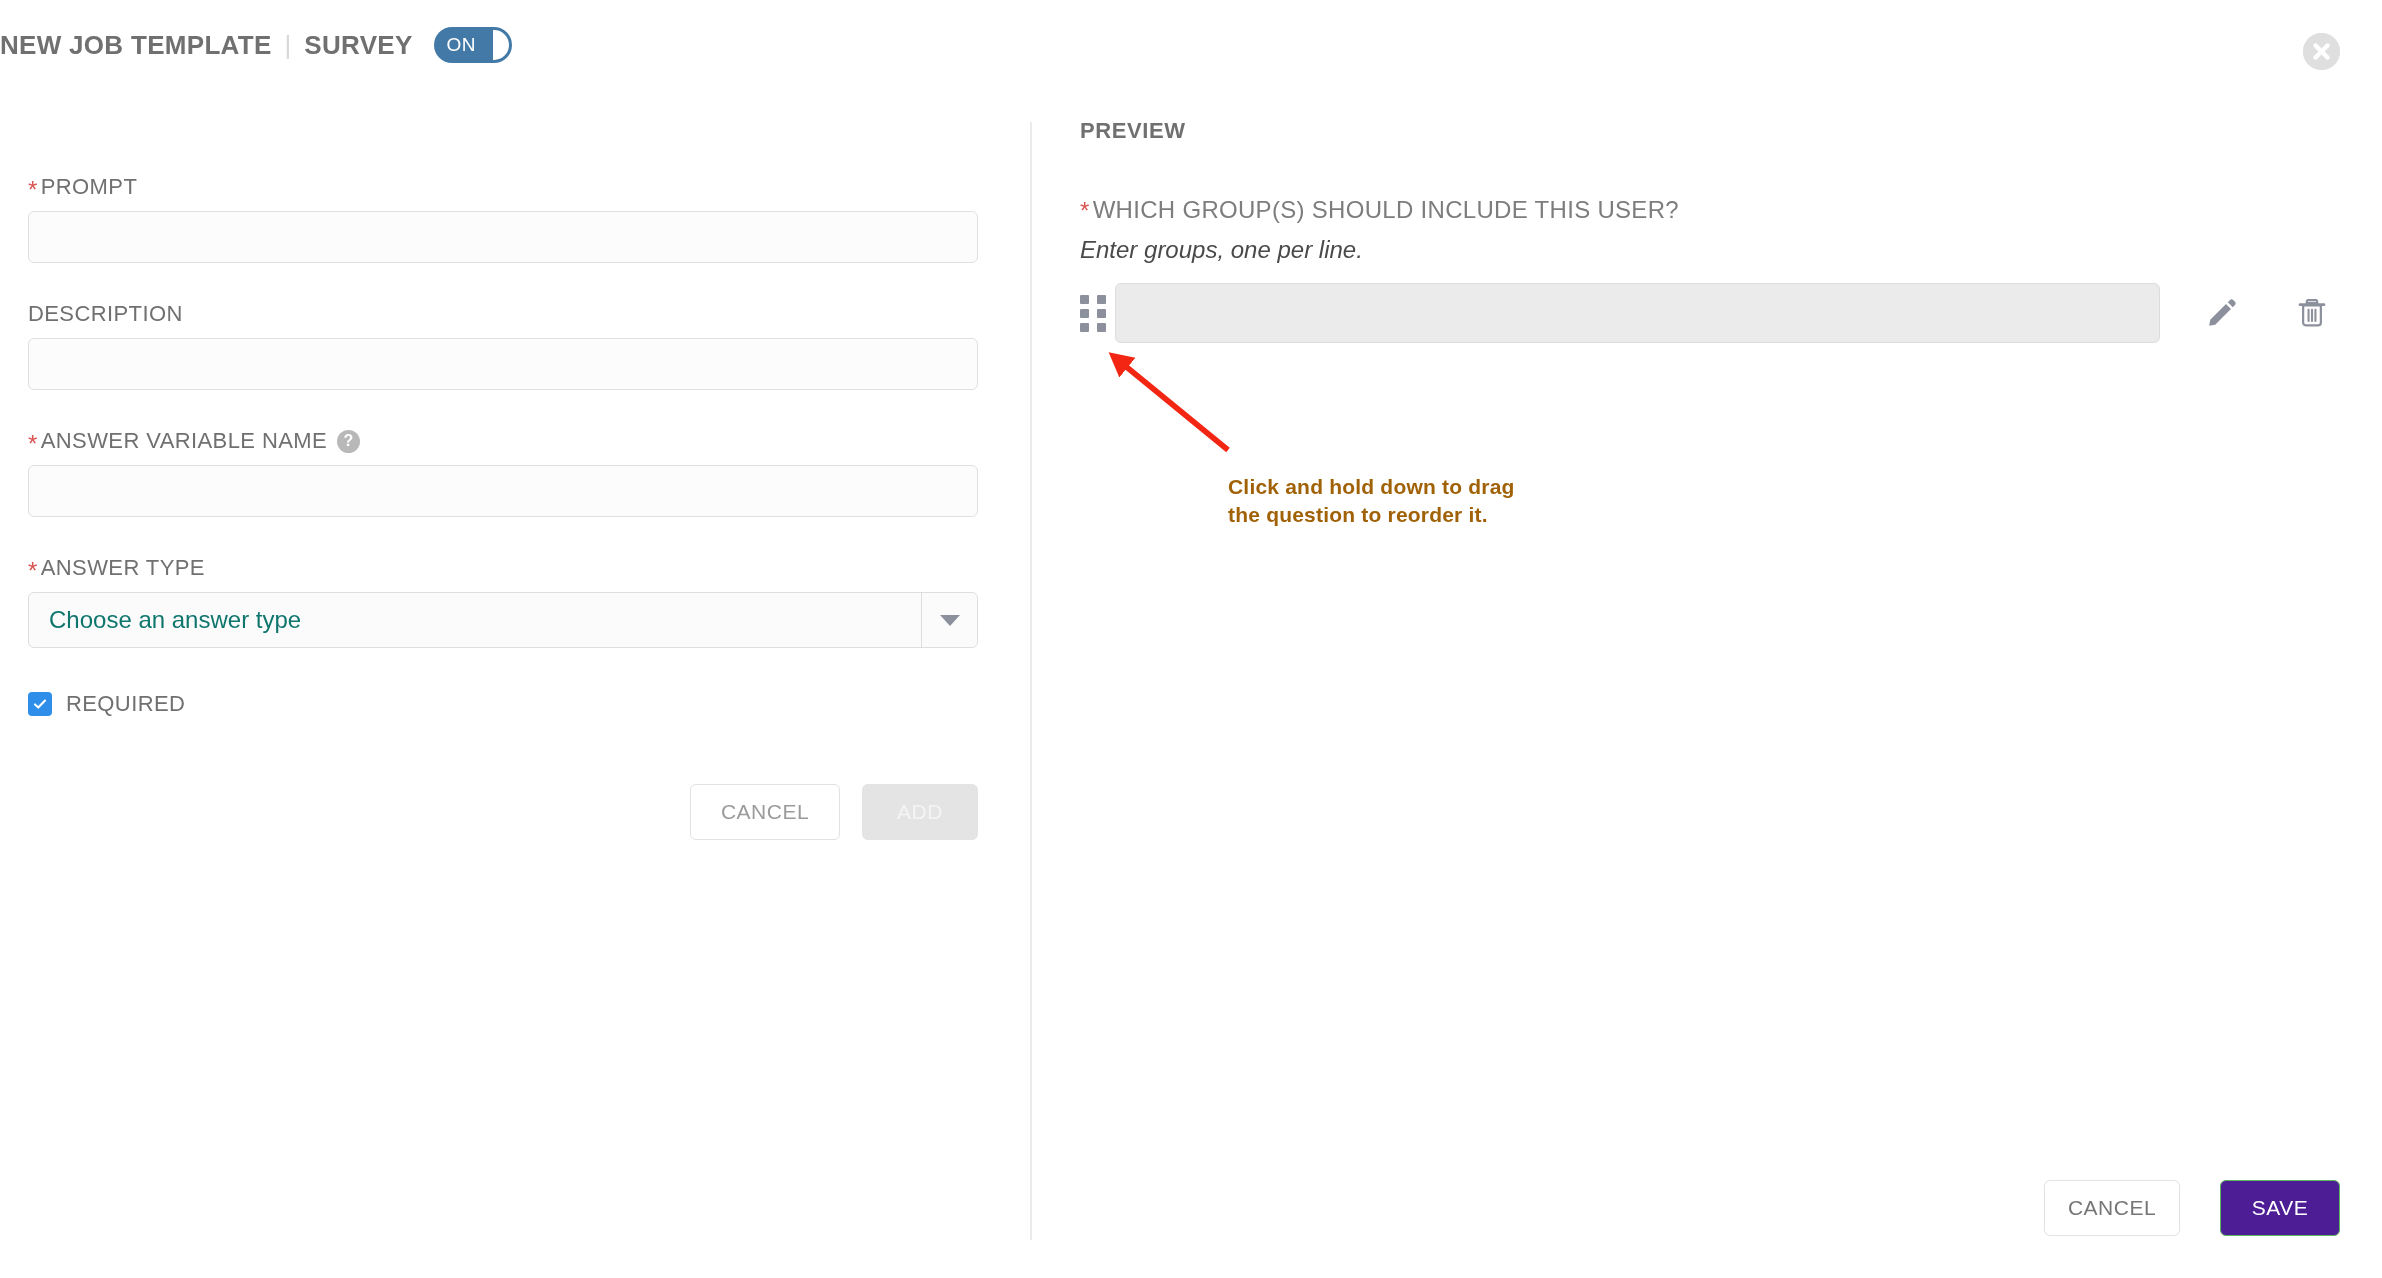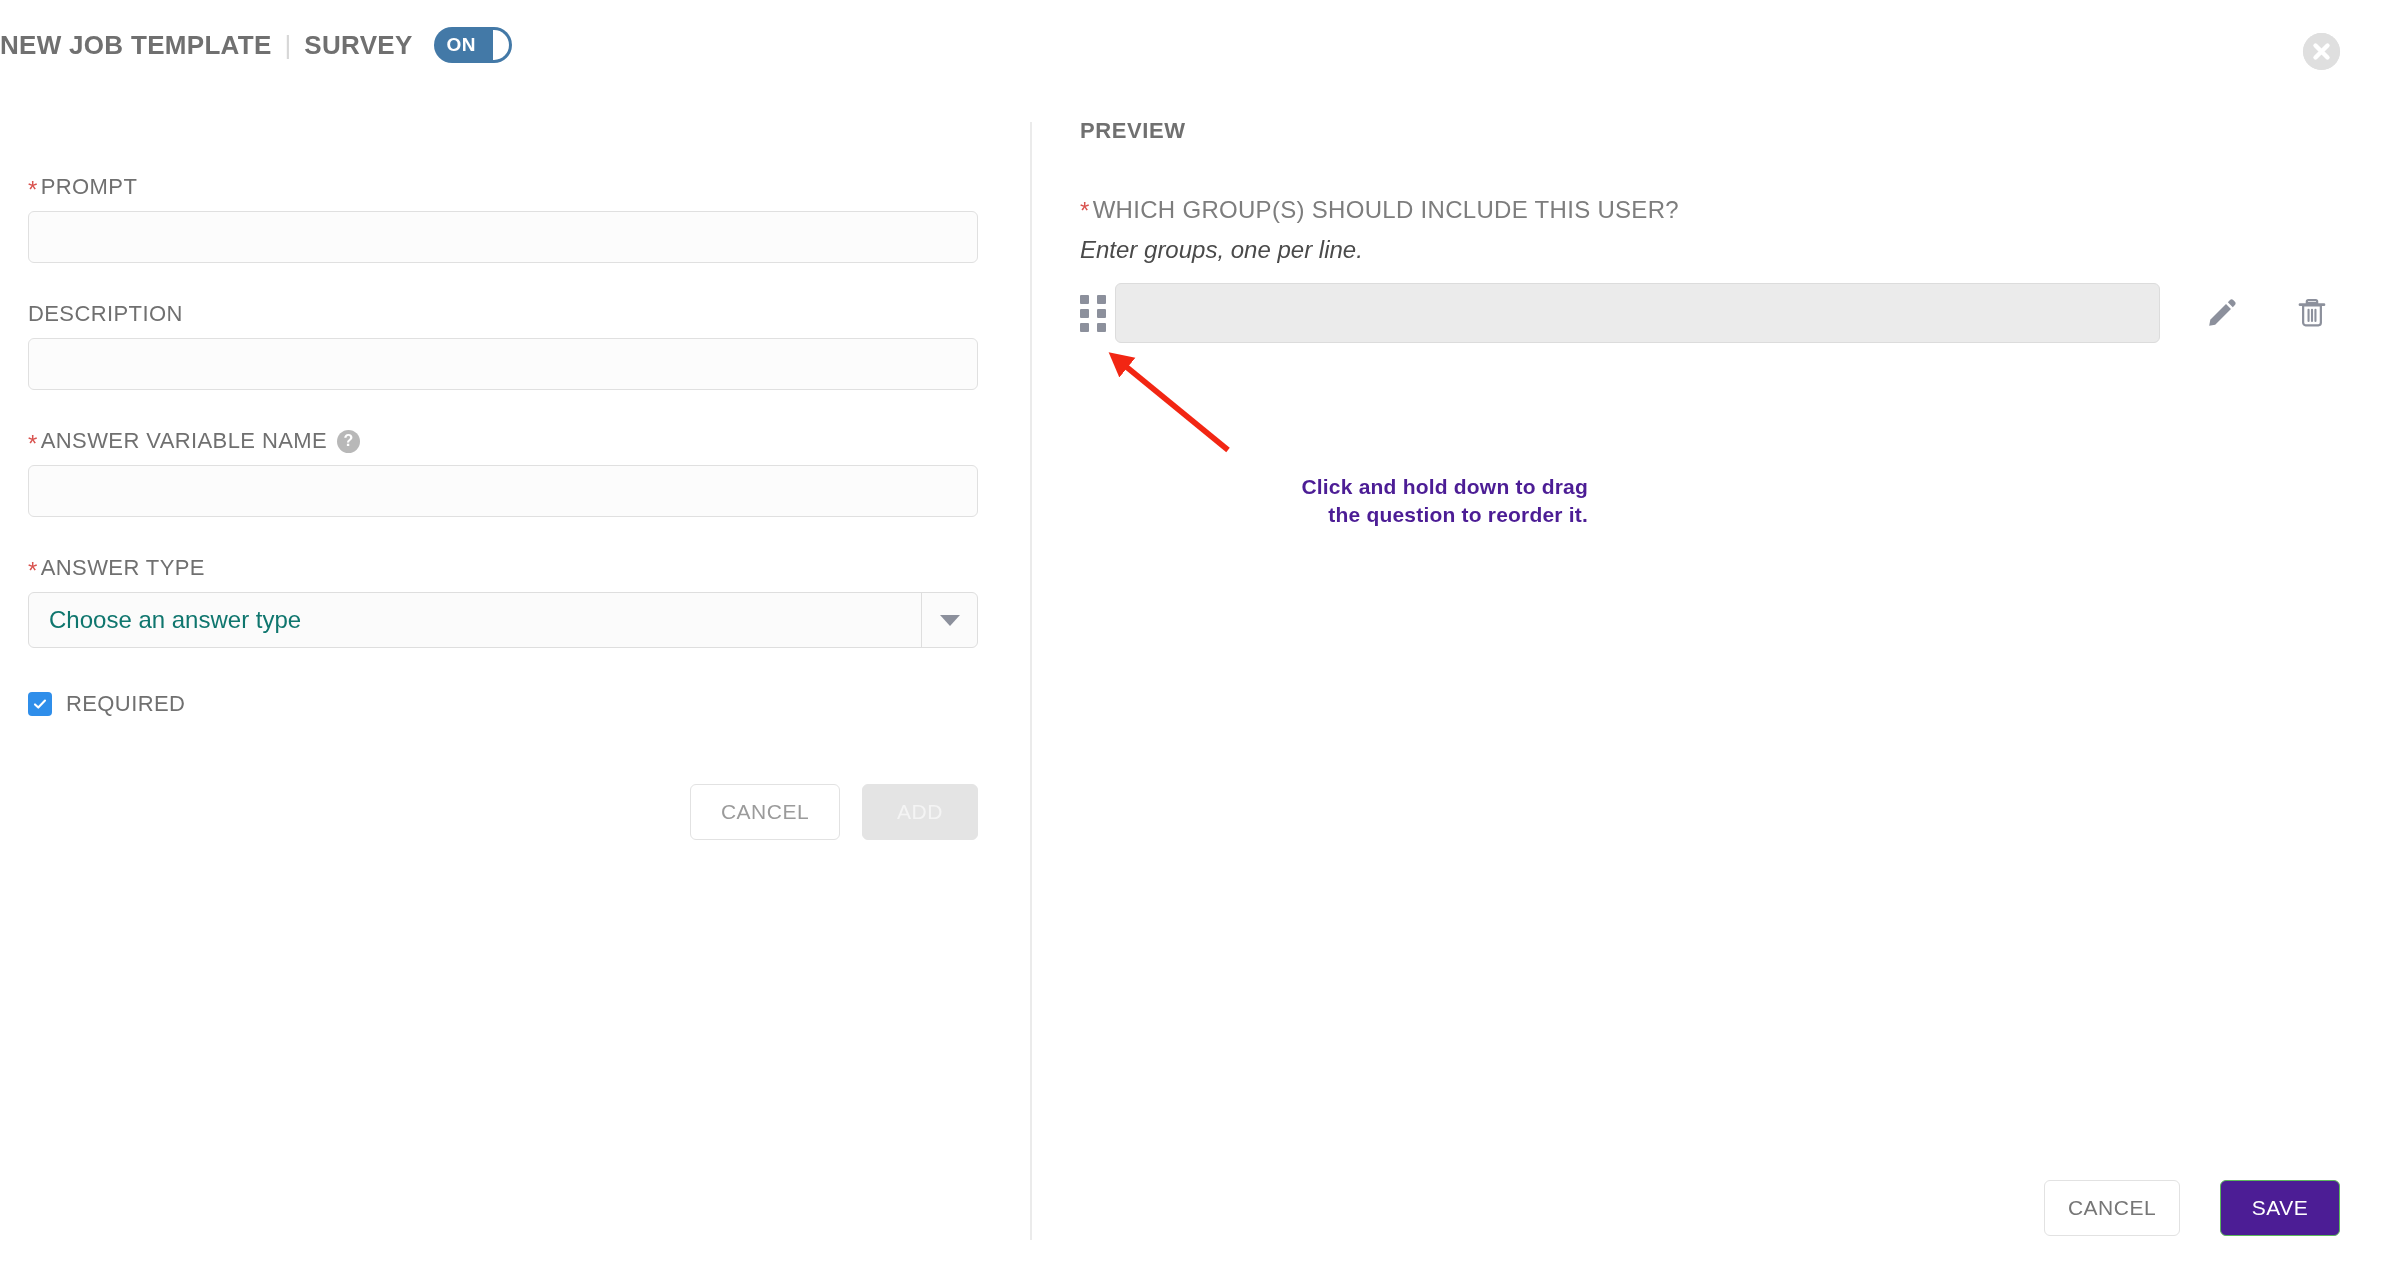--- a/index.html
+++ b/index.html
@@ -54,21 +54,21 @@
     border-radius: 18px;
     background: #4379a7;
     position: relative;
     display: flex;
     align-items: center;
     cursor: pointer;
   }
   .toggle-label {
     color: #ffffff;
     font-size: 19px;
-    font-weight: bold;
+    font-weight: normal;
     letter-spacing: 0.5px;
     margin-left: 13px;
   }
   .toggle-knob {
     position: absolute;
     right: 3px; top: 3px;
     width: 16px; height: 30px;
     background: #ffffff;
     border-radius: 0 15px 15px 0;
   }
@@ -293,22 +293,22 @@
   
   .annotation-svg {
     position: absolute;
     left: 1080px; top: 330px;
     pointer-events: none;
   }
   .annotation-text {
     position: absolute;
     left: 1228px; top: 473px;
     width: 360px;
-    text-align: right;
-    color: #4c1d95;
+    text-align: left;
+    color: #a16207;
     font-size: 21px;
     font-weight: bold;
     line-height: 1.33;
     letter-spacing: 0.2px;
   }
 
   
   .footer {
     position: absolute;
     right: 42px; bottom: 42px;

